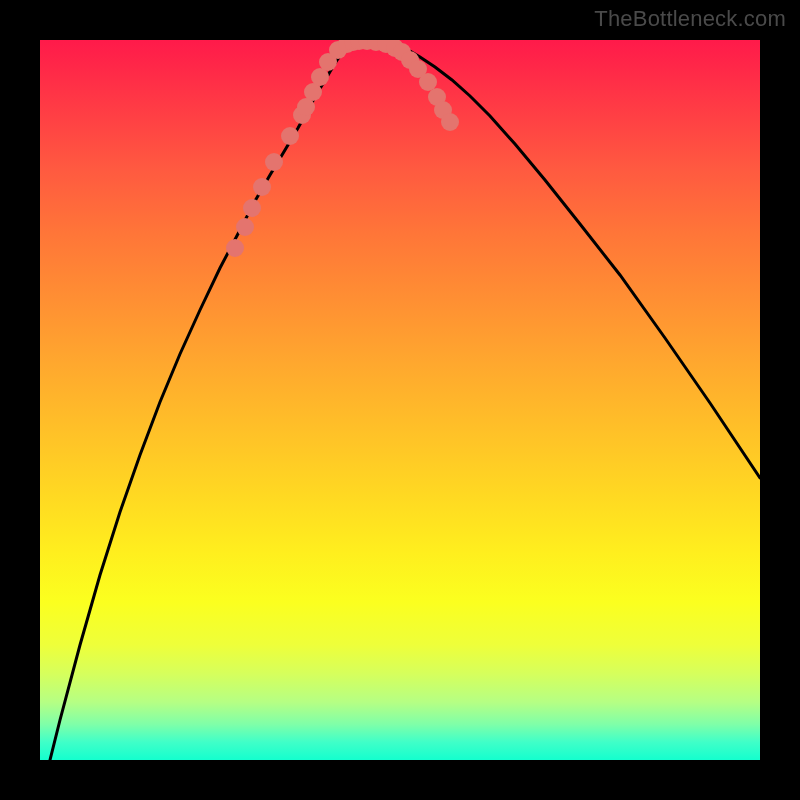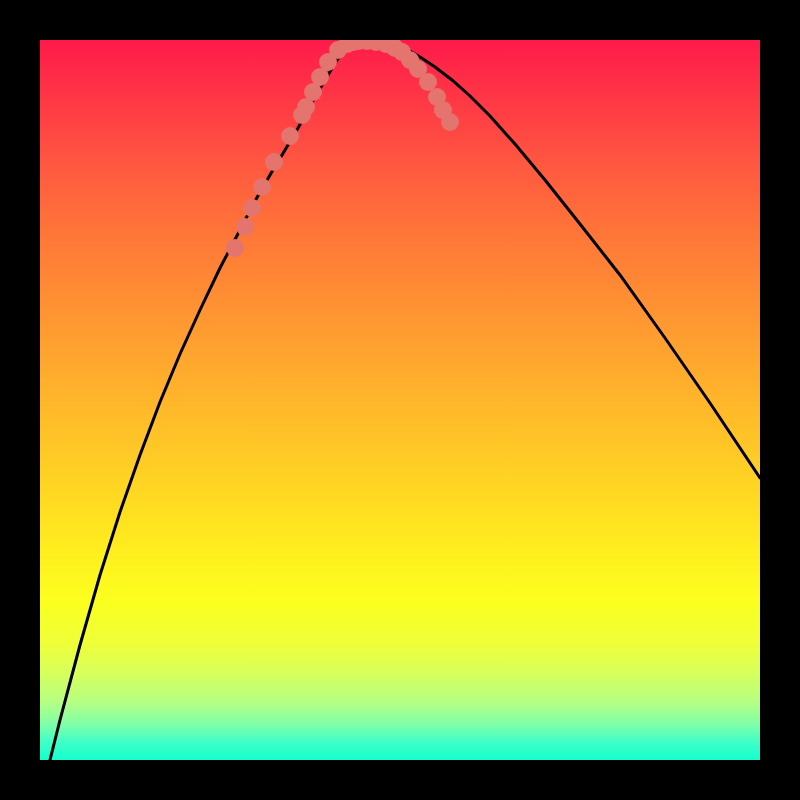--- a/index.html
+++ b/index.html
@@ -64,20 +64,21 @@
     inset: 0;
     width: 720px;
     height: 720px;
     overflow: visible;
   }
 </style>
 </head>
 <body>
 
 <div class="frame">
+  <div class="watermark">TheBottleneck.com</div>
   <div class="plot">
     <div class="grad"></div>
     <svg class="overlay" viewBox="0 0 720 720">
       <path id="curve-path" fill="none" stroke="#000000" stroke-width="3" stroke-linecap="round" d="M0 760 L20 680 L40 605 L60 535 L80 472 L100 415 L120 362 L140 314 L160 270 L180 228 L200 190 L215 161 L230 135 L245 110 L258 88 L268 70 L276 55 L284 42 L291 30 L297 20 L303 12 L310 6 L320 1 L335 0 L350 2 L365 8 L380 17 L395 27 L412 40 L430 56 L450 76 L475 104 L505 140 L540 184 L580 235 L625 298 L670 363 L720 438"></path>
       <g id="markers">
           <circle cx="195" cy="208" r="9" fill="#e4746e"></circle>
           <circle cx="205" cy="187" r="9" fill="#e4746e"></circle>
           <circle cx="212" cy="168" r="9" fill="#e4746e"></circle>
           <circle cx="222" cy="147" r="9" fill="#e4746e"></circle>
           <circle cx="234" cy="122" r="9" fill="#e4746e"></circle>

